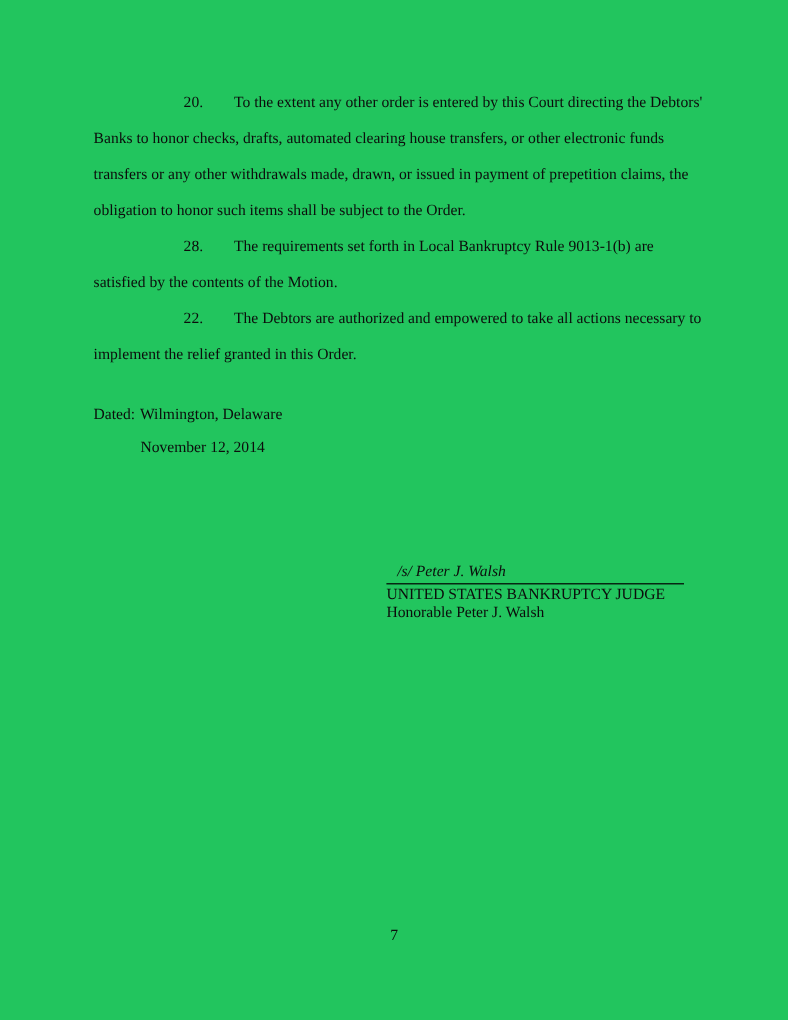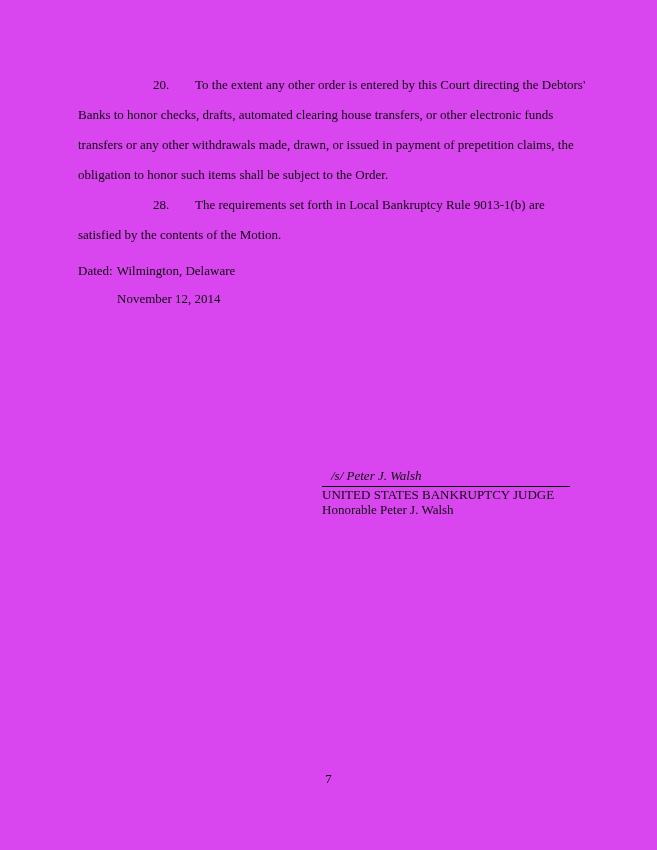--- a/index.html
+++ b/index.html
@@ -9,40 +9,40 @@
     height: 850px;
     position: relative;
     overflow: hidden;
     font-family: "Liberation Serif", serif;
     font-size: 13px;
     color: #0c0c0c;
   }
   .page {
     position: absolute;
     inset: 0;
-    background: #d946ef;
+    background: #22c55e;
   }
   .content {
     position: absolute;
     left: 78px;
     top: 70px;
     width: 512px;
   }
   .para {
     line-height: 30px;
     text-align: left;
     text-indent: 75px;
   }
   .pnum {
     display: inline-block;
     width: 42px;
     text-indent: 0;
   }
   .dated-block {
-    margin-top: 7px;
+    margin-top: 21px;
     line-height: 28px;
   }
   .dated-location { margin-left: 4px; }
   .dated-date { padding-left: 39px; }
   .sig-block {
     position: absolute;
     left: 322px;
     top: 468px;
     width: 260px;
     line-height: 15.5px;
@@ -67,20 +67,21 @@
 <body>
 
 <div class="page">
 
   <div class="content">
 
     <p class="para"><span class="pnum">20.</span><span>To the extent any other order is entered by this Court directing the Debtors' Banks to honor checks, drafts, automated clearing house transfers, or other electronic funds transfers or any other withdrawals made, drawn, or issued in payment of prepetition claims, the obligation to honor such items shall be subject to the Order.</span></p>
 
     <p class="para"><span class="pnum">28.</span><span>The requirements set forth in Local Bankruptcy Rule 9013-1(b) are satisfied by the contents of the Motion.</span></p>
 
+    <p class="para"><span class="pnum">22.</span><span>The Debtors are authorized and empowered to take all actions necessary to implement the relief granted in this Order.</span></p>
 
 
     <div class="dated-block">
       <div><span>Dated:</span><span class="dated-location">Wilmington, Delaware</span></div>
       <div class="dated-date">November 12, 2014</div>
     </div>
 
   </div>
 
   <div class="sig-block">

